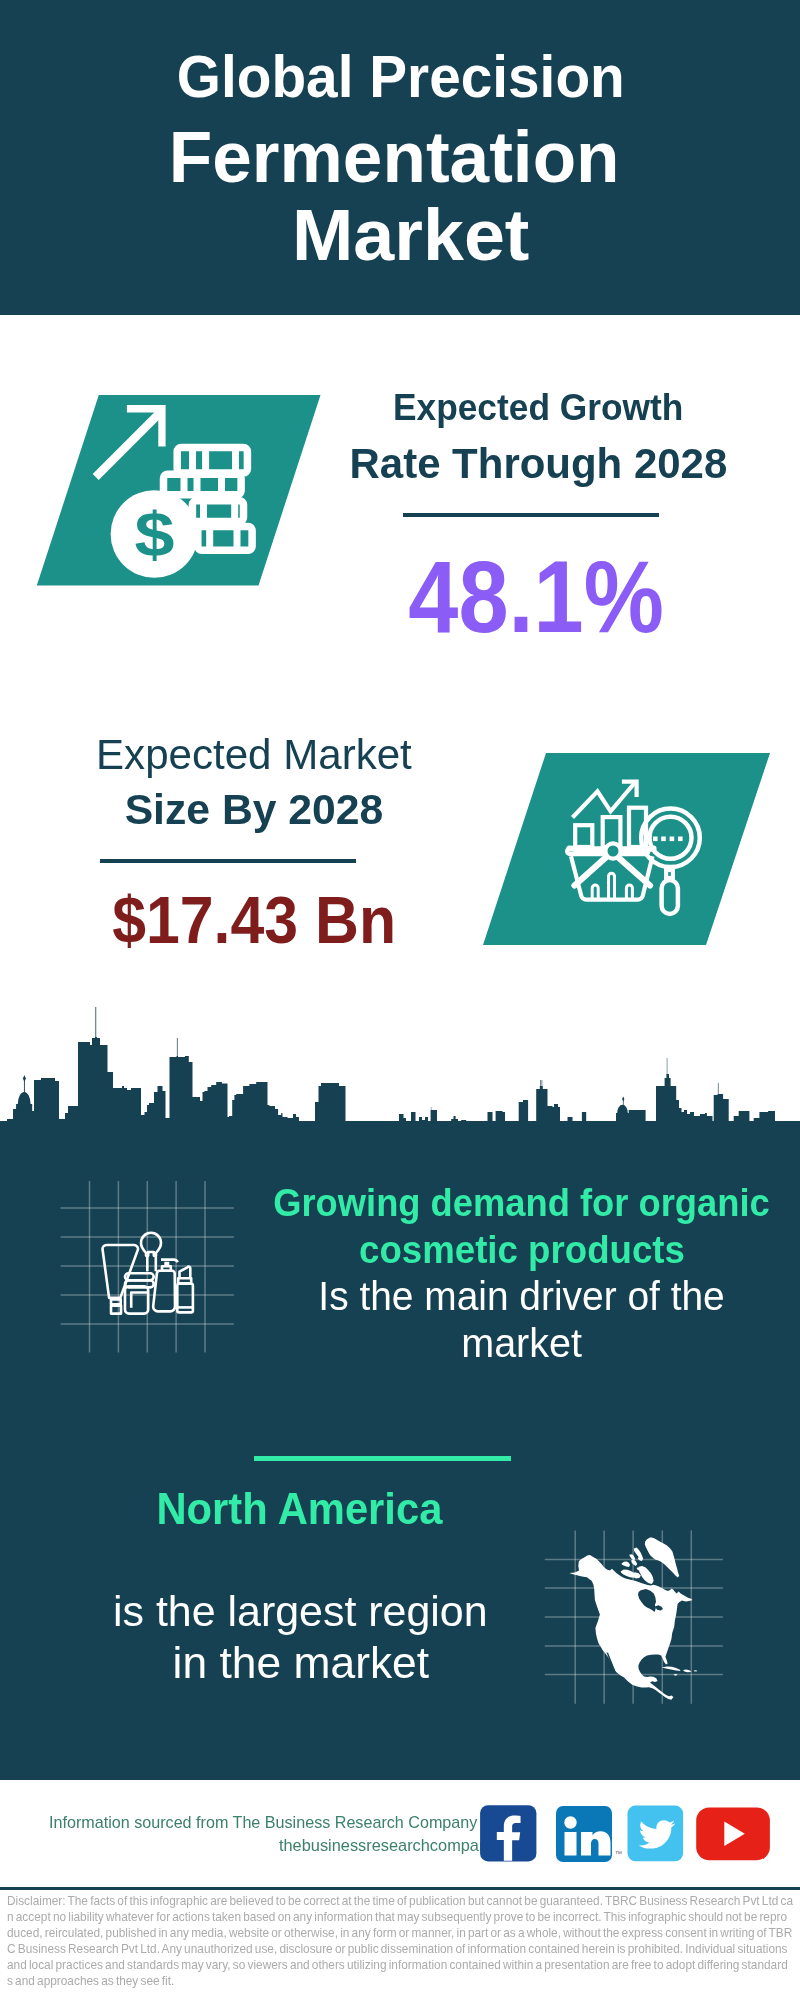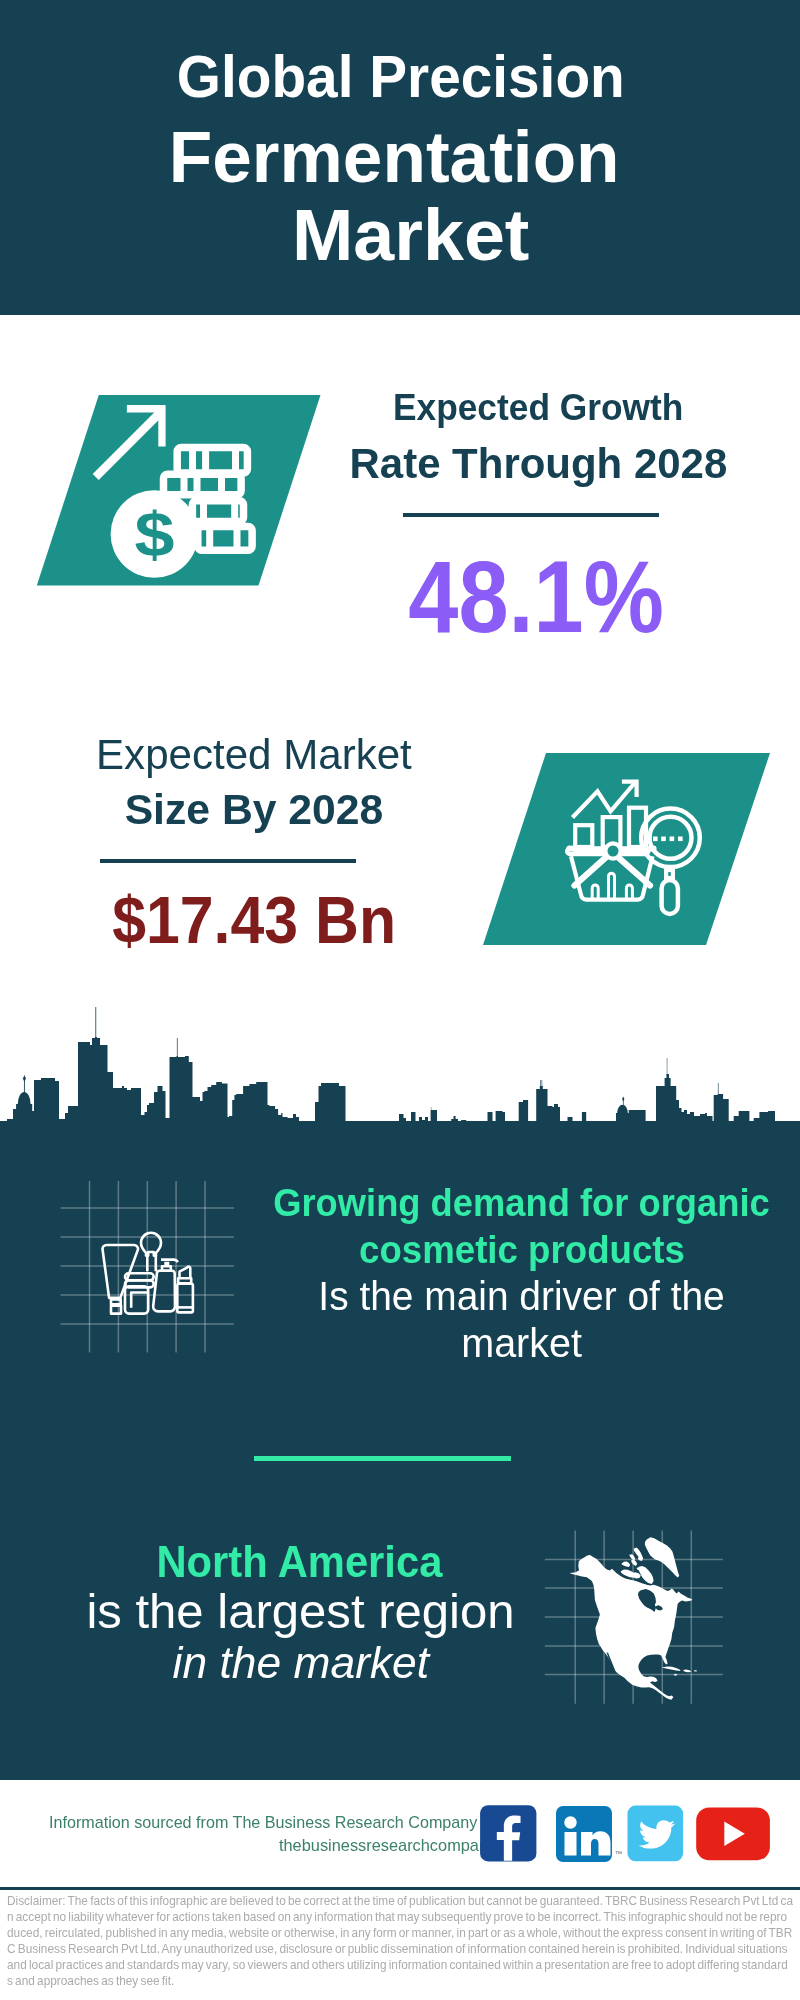--- a/index.html
+++ b/index.html
@@ -114,23 +114,23 @@
  <path d="M77.3,77.4 h15.6"></path>
  <rect x="78.2" y="48.3" width="13.0" height="5.0"></rect>
  <path d="M79.5,48.3 v-6.6 L87.4,37.3 a1.6,1.6 0 0 1 2.9,1.0 v10.0"></path>
 </g>
   </svg>
 <div class="abs tl" style="top:1178.81px;left:221.50px;width:600.00px;font-size:39.60px;line-height:47.10px;font-weight:700;color:#32EBA6;"><span class="sx" style="transform:scaleX(0.918)">Growing demand for organic</span></div>
 <div class="abs tl" style="top:1225.91px;left:221.50px;width:600.00px;font-size:39.60px;line-height:47.10px;font-weight:700;color:#32EBA6;"><span class="sx" style="transform:scaleX(0.926)">cosmetic products</span></div>
 <div class="abs tl" style="top:1272.77px;left:221.60px;width:600.00px;font-size:40.30px;line-height:47.10px;font-weight:400;color:#ffffff;"><span class="sx" style="transform:scaleX(0.965)">Is the main driver of the</span></div>
 <div class="abs tl" style="top:1319.87px;left:221.60px;width:600.00px;font-size:40.30px;line-height:47.10px;font-weight:400;color:#ffffff;"><span class="sx" style="transform:scaleX(0.980)">market</span></div>
 <div class="abs" style="left:254px;top:1456px;width:256.5px;height:5px;background:#32EBA6"></div>
-<div class="abs tl" style="top:1537px;left:49.00px;width:500.00px;font-size:43.60px;line-height:50.00px;font-weight:700;color:#32EBA6;"><span class="sx" style="transform:scaleX(0.957)">North America</span></div>
-<div class="abs tl" style="top:1587.13px;left:50.60px;width:500.00px;font-size:48px;line-height:50.00px;font-weight:400;color:#ffffff;"><span class="sx" style="transform:scaleX(1.022)">is the largest region</span></div>
-<div class="abs tl" style="top:1638.13px;left:50.60px;width:500.00px;font-size:43.56px;line-height:50.00px;font-weight:400;color:#ffffff;font-style:italic;"><span class="sx" style="transform:scaleX(1.019)">in the market</span></div>
+<div class="abs tl" style="top:1484px;left:49.00px;width:500.00px;font-size:43.60px;line-height:50.00px;font-weight:700;color:#32EBA6;"><span class="sx" style="transform:scaleX(0.957)">North America</span></div>
+<div class="abs tl" style="top:1587.13px;left:50.60px;width:500.00px;font-size:42px;line-height:50.00px;font-weight:400;color:#ffffff;"><span class="sx" style="transform:scaleX(1.022)">is the largest region</span></div>
+<div class="abs tl" style="top:1638.13px;left:50.60px;width:500.00px;font-size:43.56px;line-height:50.00px;font-weight:400;color:#ffffff;"><span class="sx" style="transform:scaleX(1.019)">in the market</span></div>
 <svg class="abs" viewBox="0 0 260 220" style="left:530px;top:1500px;width:260px;height:220px">
     <line x1="45.2" y1="30.4" x2="45.2" y2="203.8" stroke="rgba(255,255,255,.30)" stroke-width="1.5"></line>
     <line x1="74.1" y1="30.4" x2="74.1" y2="203.8" stroke="rgba(255,255,255,.30)" stroke-width="1.5"></line>
     <line x1="103.1" y1="30.4" x2="103.1" y2="203.8" stroke="rgba(255,255,255,.30)" stroke-width="1.5"></line>
     <line x1="132.3" y1="30.4" x2="132.3" y2="203.8" stroke="rgba(255,255,255,.30)" stroke-width="1.5"></line>
     <line x1="161.3" y1="30.4" x2="161.3" y2="203.8" stroke="rgba(255,255,255,.30)" stroke-width="1.5"></line>
     <line x1="14.8" y1="59.4" x2="192.9" y2="59.4" stroke="rgba(255,255,255,.30)" stroke-width="1.5"></line>
     <line x1="14.8" y1="87.9" x2="192.9" y2="87.9" stroke="rgba(255,255,255,.30)" stroke-width="1.5"></line>
     <line x1="14.8" y1="117.1" x2="192.9" y2="117.1" stroke="rgba(255,255,255,.30)" stroke-width="1.5"></line>
     <line x1="14.8" y1="146.1" x2="192.9" y2="146.1" stroke="rgba(255,255,255,.30)" stroke-width="1.5"></line>

